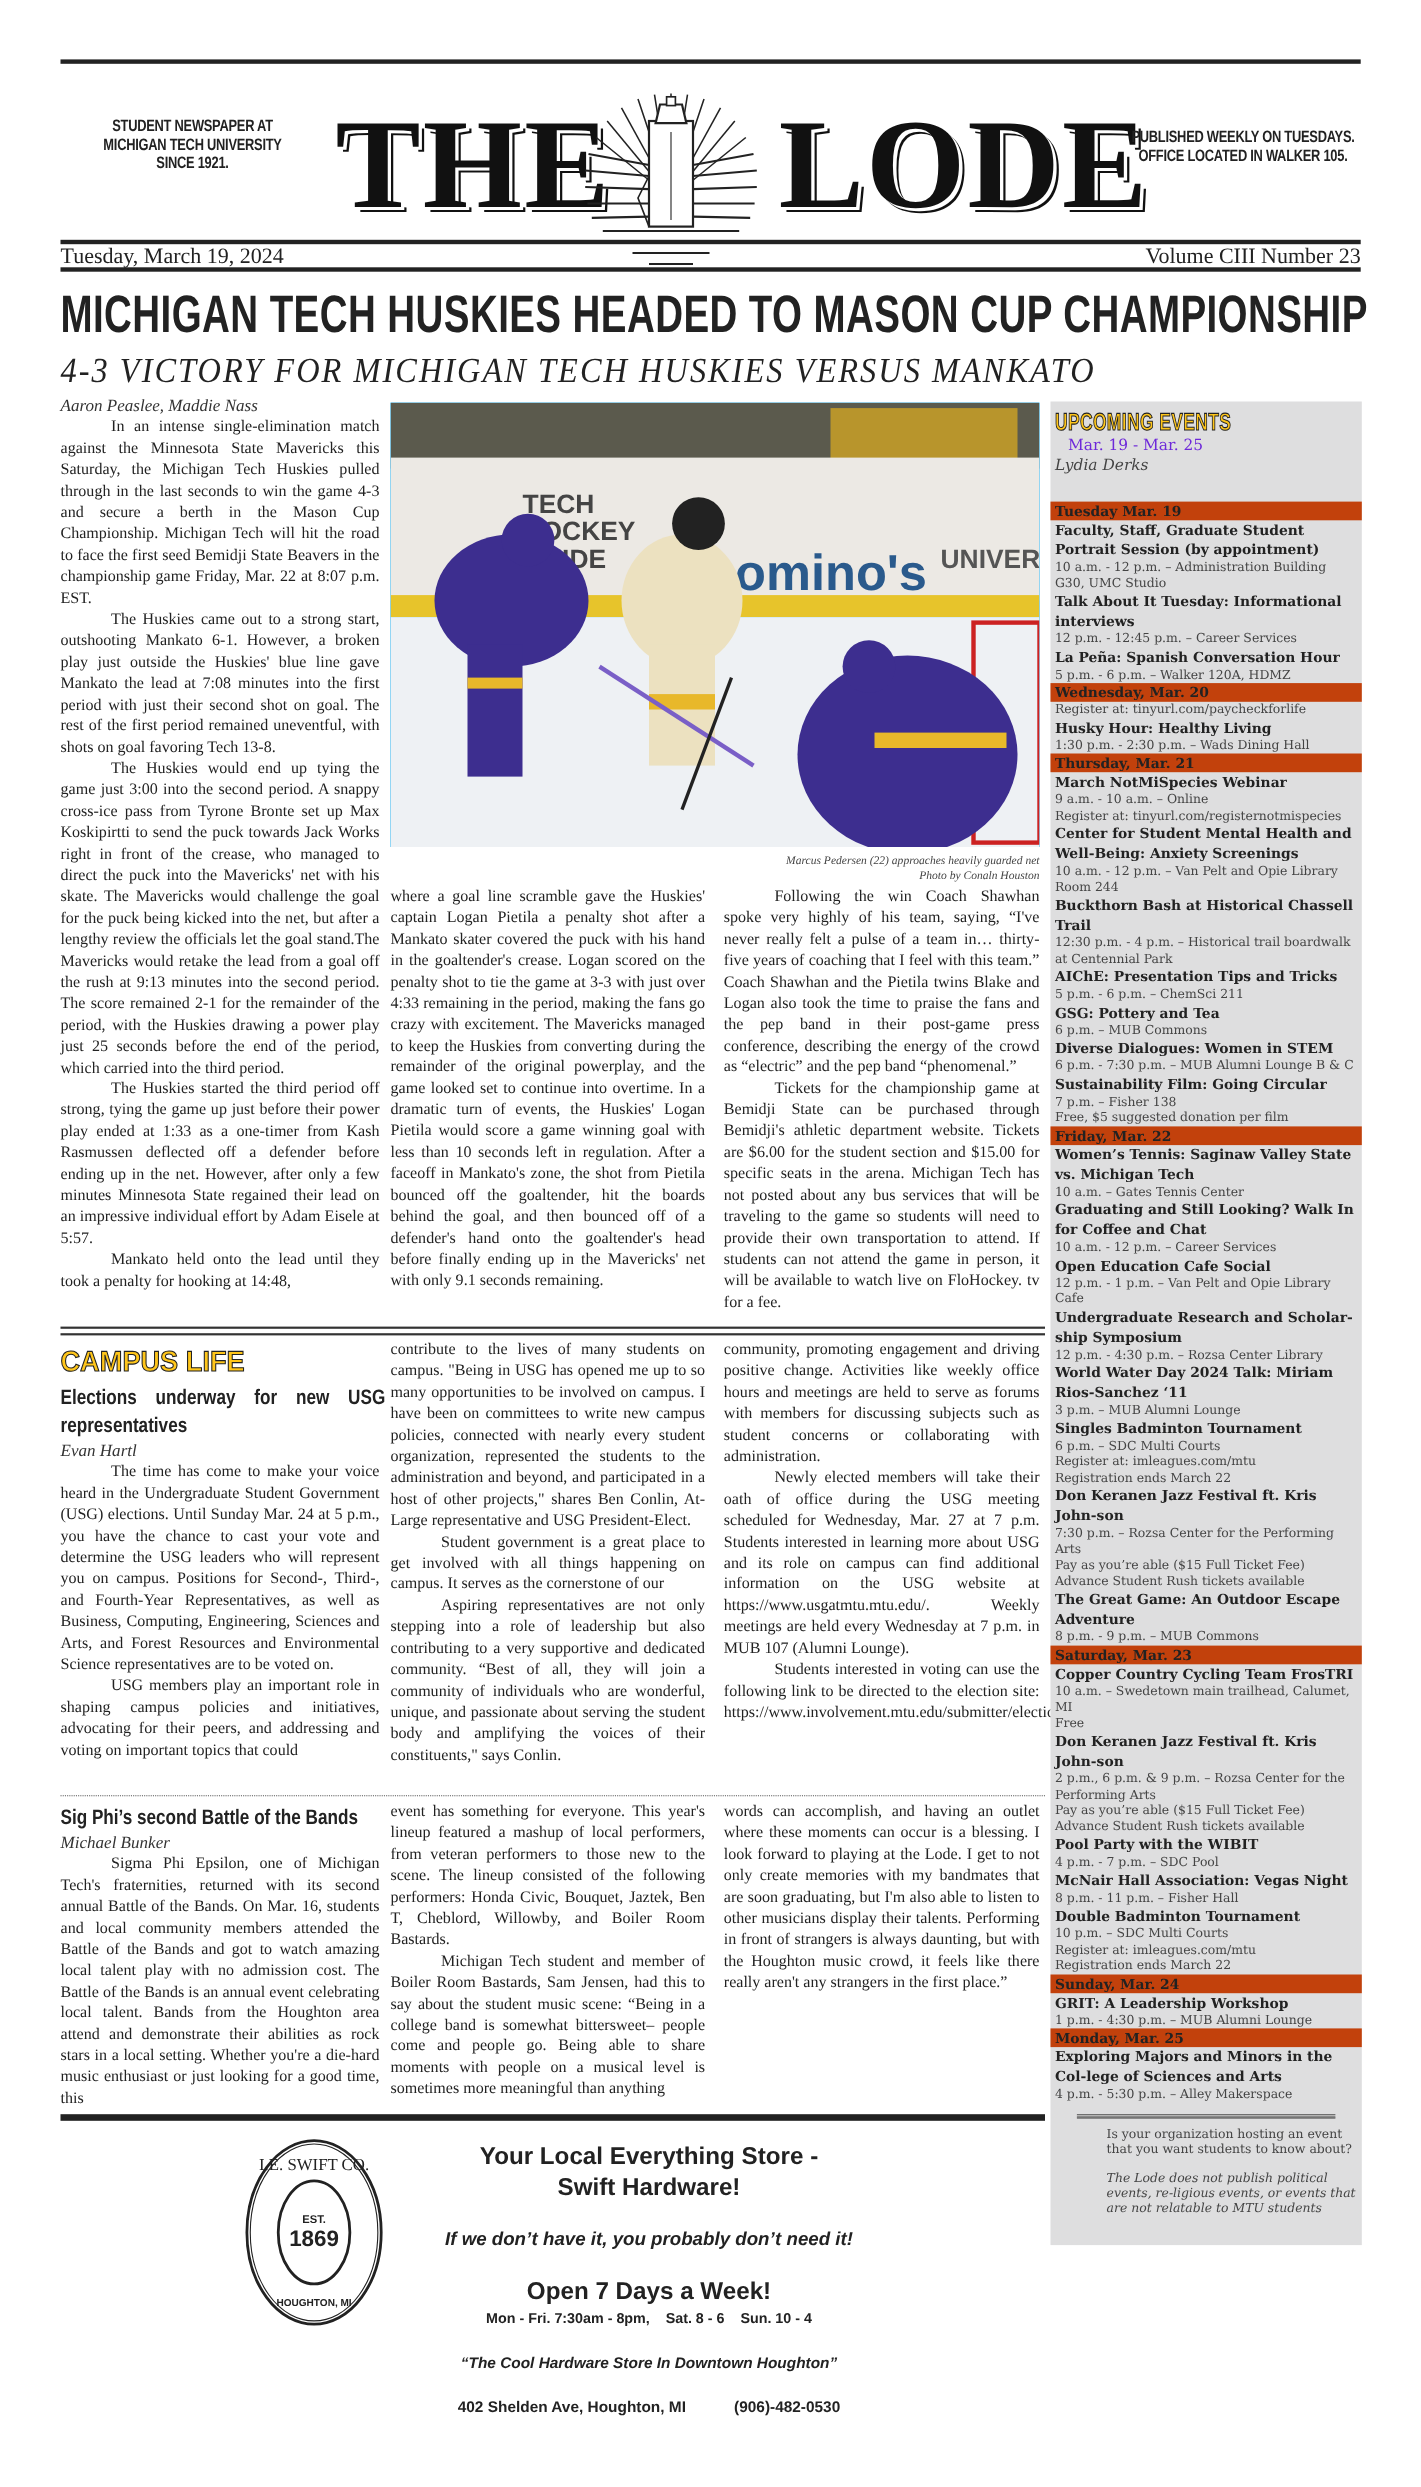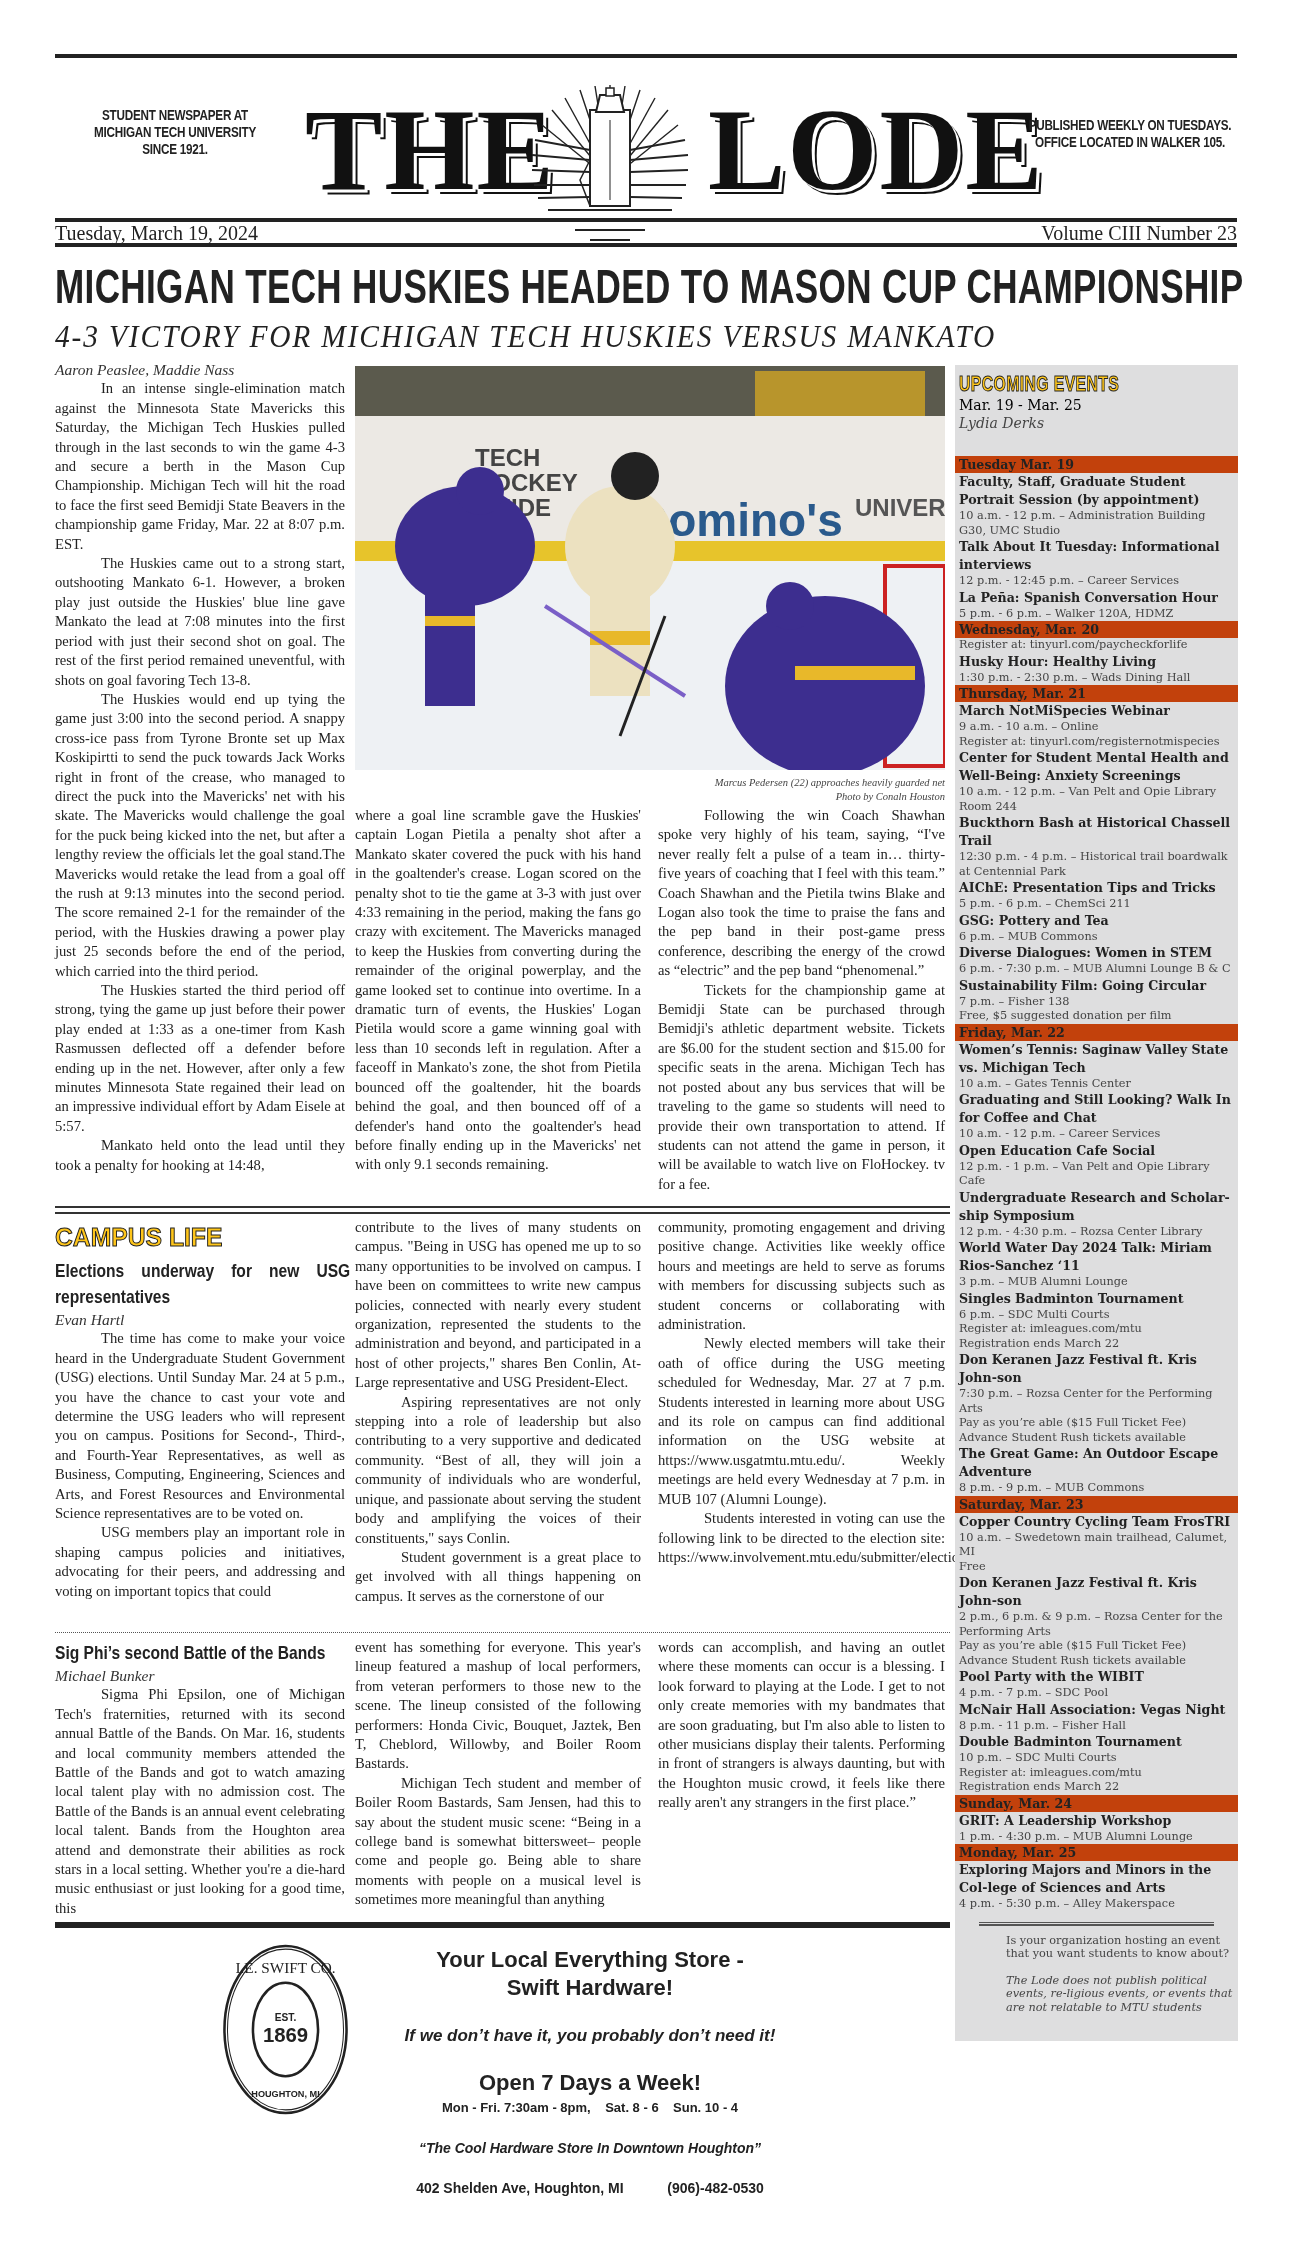--- a/index.html
+++ b/index.html
@@ -22,21 +22,21 @@
   .col { position: absolute; font-family: "Liberation Serif", serif; font-size: 14.6px; line-height: 19.4px; text-align: justify; color: #222; }
   .col p { text-indent: 46px; }
   .col p.noindent { text-indent: 0; }
 
   .photo { position: absolute; left: 355px; top: 366px; width: 590px; height: 404px; overflow: hidden; background: #0ea5e9; }
   .caption { position: absolute; left: 355px; top: 776px; width: 590px; text-align: right; font-family: "Liberation Serif", serif; font-style: italic; font-size: 10.5px; line-height: 14px; color: #444; }
 
   
   .sidebar { position: absolute; left: 955px; top: 365px; width: 283px; height: 1676px; background: #dededf; padding: 6px 4px 0 4px; font-family: "DejaVu Serif", serif; color: #333; }
   .ue-title { font-family: "Liberation Sans", sans-serif; font-weight: bold; font-size: 22px; color: #ffc61a; -webkit-text-stroke: 1px #222; transform: scaleX(0.72); transform-origin: left; white-space: nowrap; letter-spacing: 0.5px; }
-  .ue-range { font-size: 14px; line-height: 17px; color: #000000; }
+  .ue-range { font-size: 14px; line-height: 17px; color: #6d28d9; margin-left: 12px; }
   .ue-author { font-style: italic; font-size: 14px; line-height: 18px; color: #444; margin-bottom: 24px; }
   .day-bar { background: #c2410c; margin: 0 -4px; padding: 1px 4px; font-weight: bold; font-size: 12.6px; line-height: 15px; color: #222; }
   .ev-title { font-weight: bold; font-size: 12.6px; line-height: 18px; color: #222; }
   .ev-line { font-size: 11.3px; line-height: 14.5px; color: #444; }
   .ue-sep { margin: 10px 20px 8px 20px; border-top: 3px double #555; height: 4px; border-bottom: 1px solid #555; }
   .ue-note { font-size: 11.3px; line-height: 13.5px; color: #444; margin-bottom: 13px; margin-left: 47px; }
   .ue-note.it { font-style: italic; }
 
   
   .double-rule { position: absolute; left: 55px; width: 895px; height: 8px; border-top: 2px solid #333; border-bottom: 2px solid #333; }
@@ -174,22 +174,22 @@
 <div class="campus-title">CAMPUS LIFE</div>
 
 <div class="col" style="left:55px; top:1258px; width:290px;">
   <div class="story-title">Elections underway for new USG representatives</div>
   <div class="byline">Evan Hartl</div>
   <p>The time has come to make your voice heard in the Undergraduate Student Government (USG) elections. Until Sunday Mar. 24 at 5 p.m., you have the chance to cast your vote and determine the USG leaders who will represent you on campus. Positions for Second-, Third-, and Fourth-Year Representatives, as well as Business, Computing, Engineering, Sciences and Arts, and Forest Resources and Environmental Science representatives are to be voted on.</p>
   <p>USG members play an important role in shaping campus policies and initiatives, advocating for their peers, and addressing and voting on important topics that could</p>
 </div>
 <div class="col" style="left:355px; top:1218px; width:286px;">
   <p class="noindent">contribute to the lives of many students on campus. "Being in USG has opened me up to so many opportunities to be involved on campus. I have been on committees to write new campus policies, connected with nearly every student organization, represented the students to the administration and beyond, and participated in a host of other projects," shares Ben Conlin, At-Large representative and USG President-Elect.</p>
+  <p>Student government is a great place to get involved with all things happening on campus. It serves as the cornerstone of our</p>
   <p>Aspiring representatives are not only stepping into a role of leadership but also contributing to a very supportive and dedicated community. “Best of all, they will join a community of individuals who are wonderful, unique, and passionate about serving the student body and amplifying the voices of their constituents," says Conlin.</p>
-  <p>Student government is a great place to get involved with all things happening on campus. It serves as the cornerstone of our</p>
 </div>
 <div class="col" style="left:658px; top:1218px; width:287px;">
   <p class="noindent">community, promoting engagement and driving positive change. Activities like weekly office hours and meetings are held to serve as forums with members for discussing subjects such as student concerns or collaborating with administration.</p>
   <p>Newly elected members will take their oath of office during the USG meeting scheduled for Wednesday, Mar. 27 at 7 p.m. Students interested in learning more about USG and its role on campus can find additional information on the USG website at https://www.usgatmtu.mtu.edu/. Weekly meetings are held every Wednesday at 7 p.m. in MUB 107 (Alumni Lounge).</p>
   <p>Students interested in voting can use the following link to be directed to the election site: https://www.involvement.mtu.edu/submitter/election/start/580353</p>
 </div>
 
 <div class="dotted-rule" style="top:1632px;"></div>
 
 <div class="col" style="left:55px; top:1640px; width:290px;">

